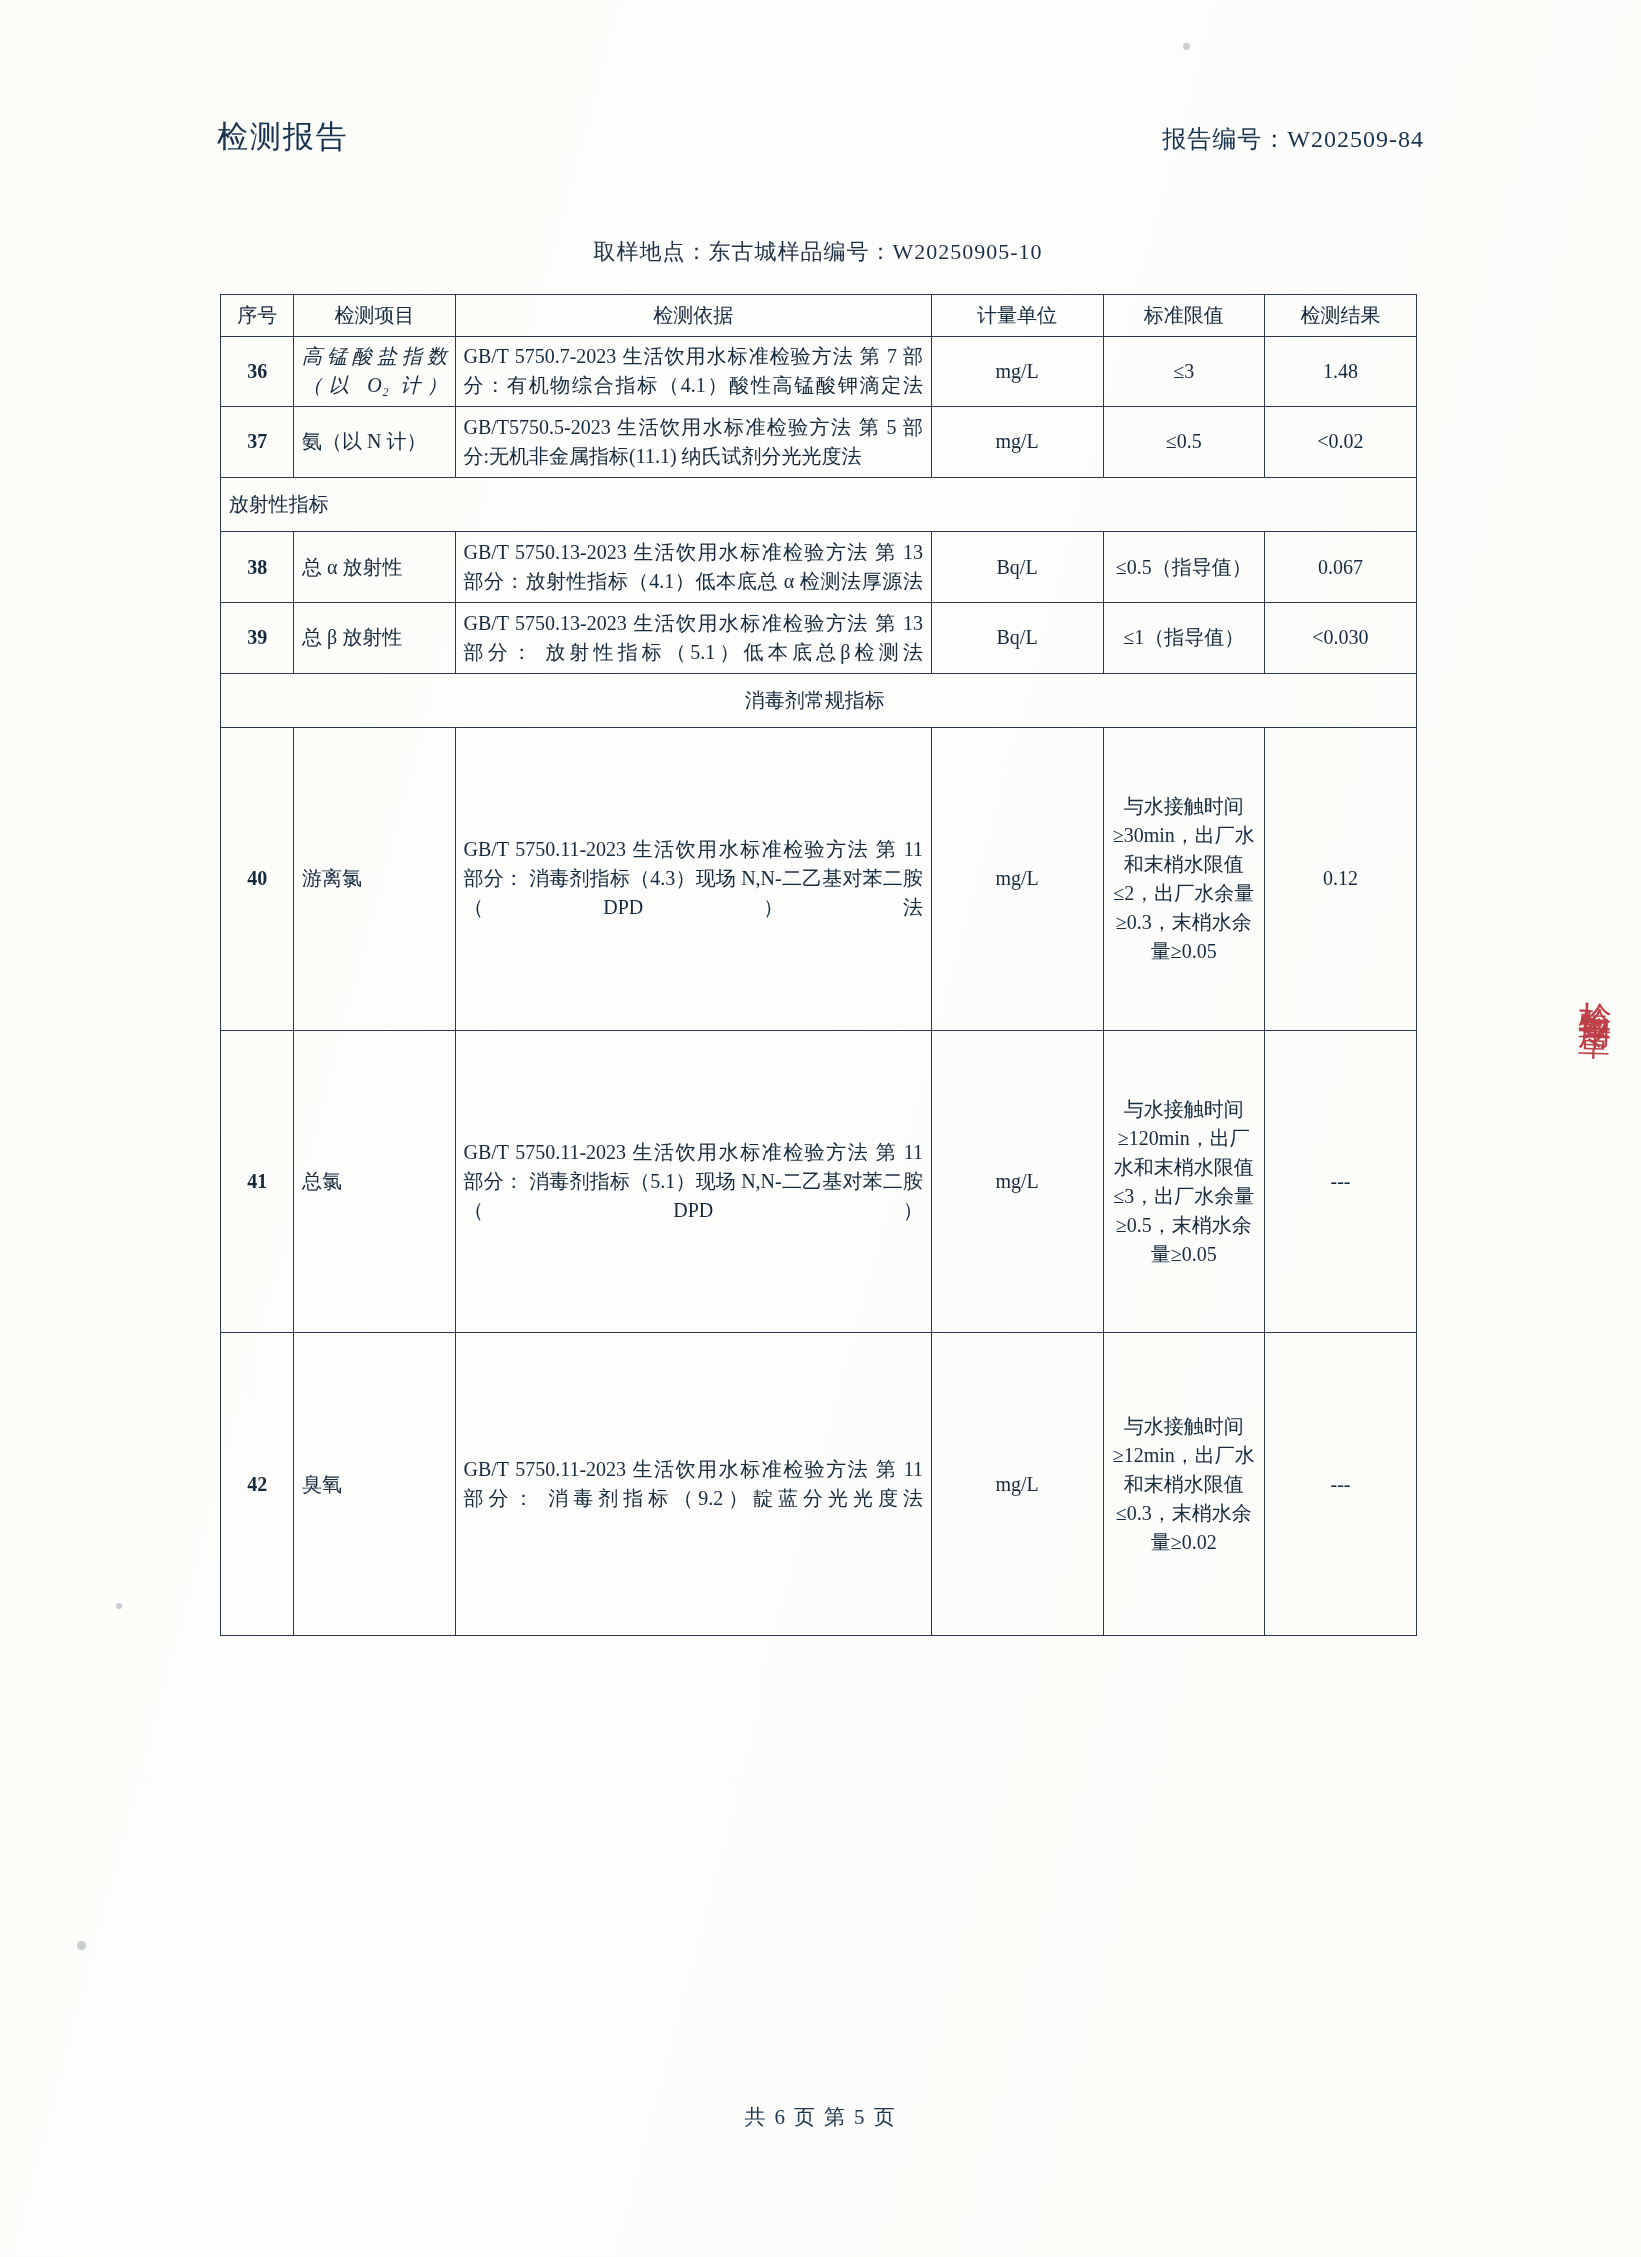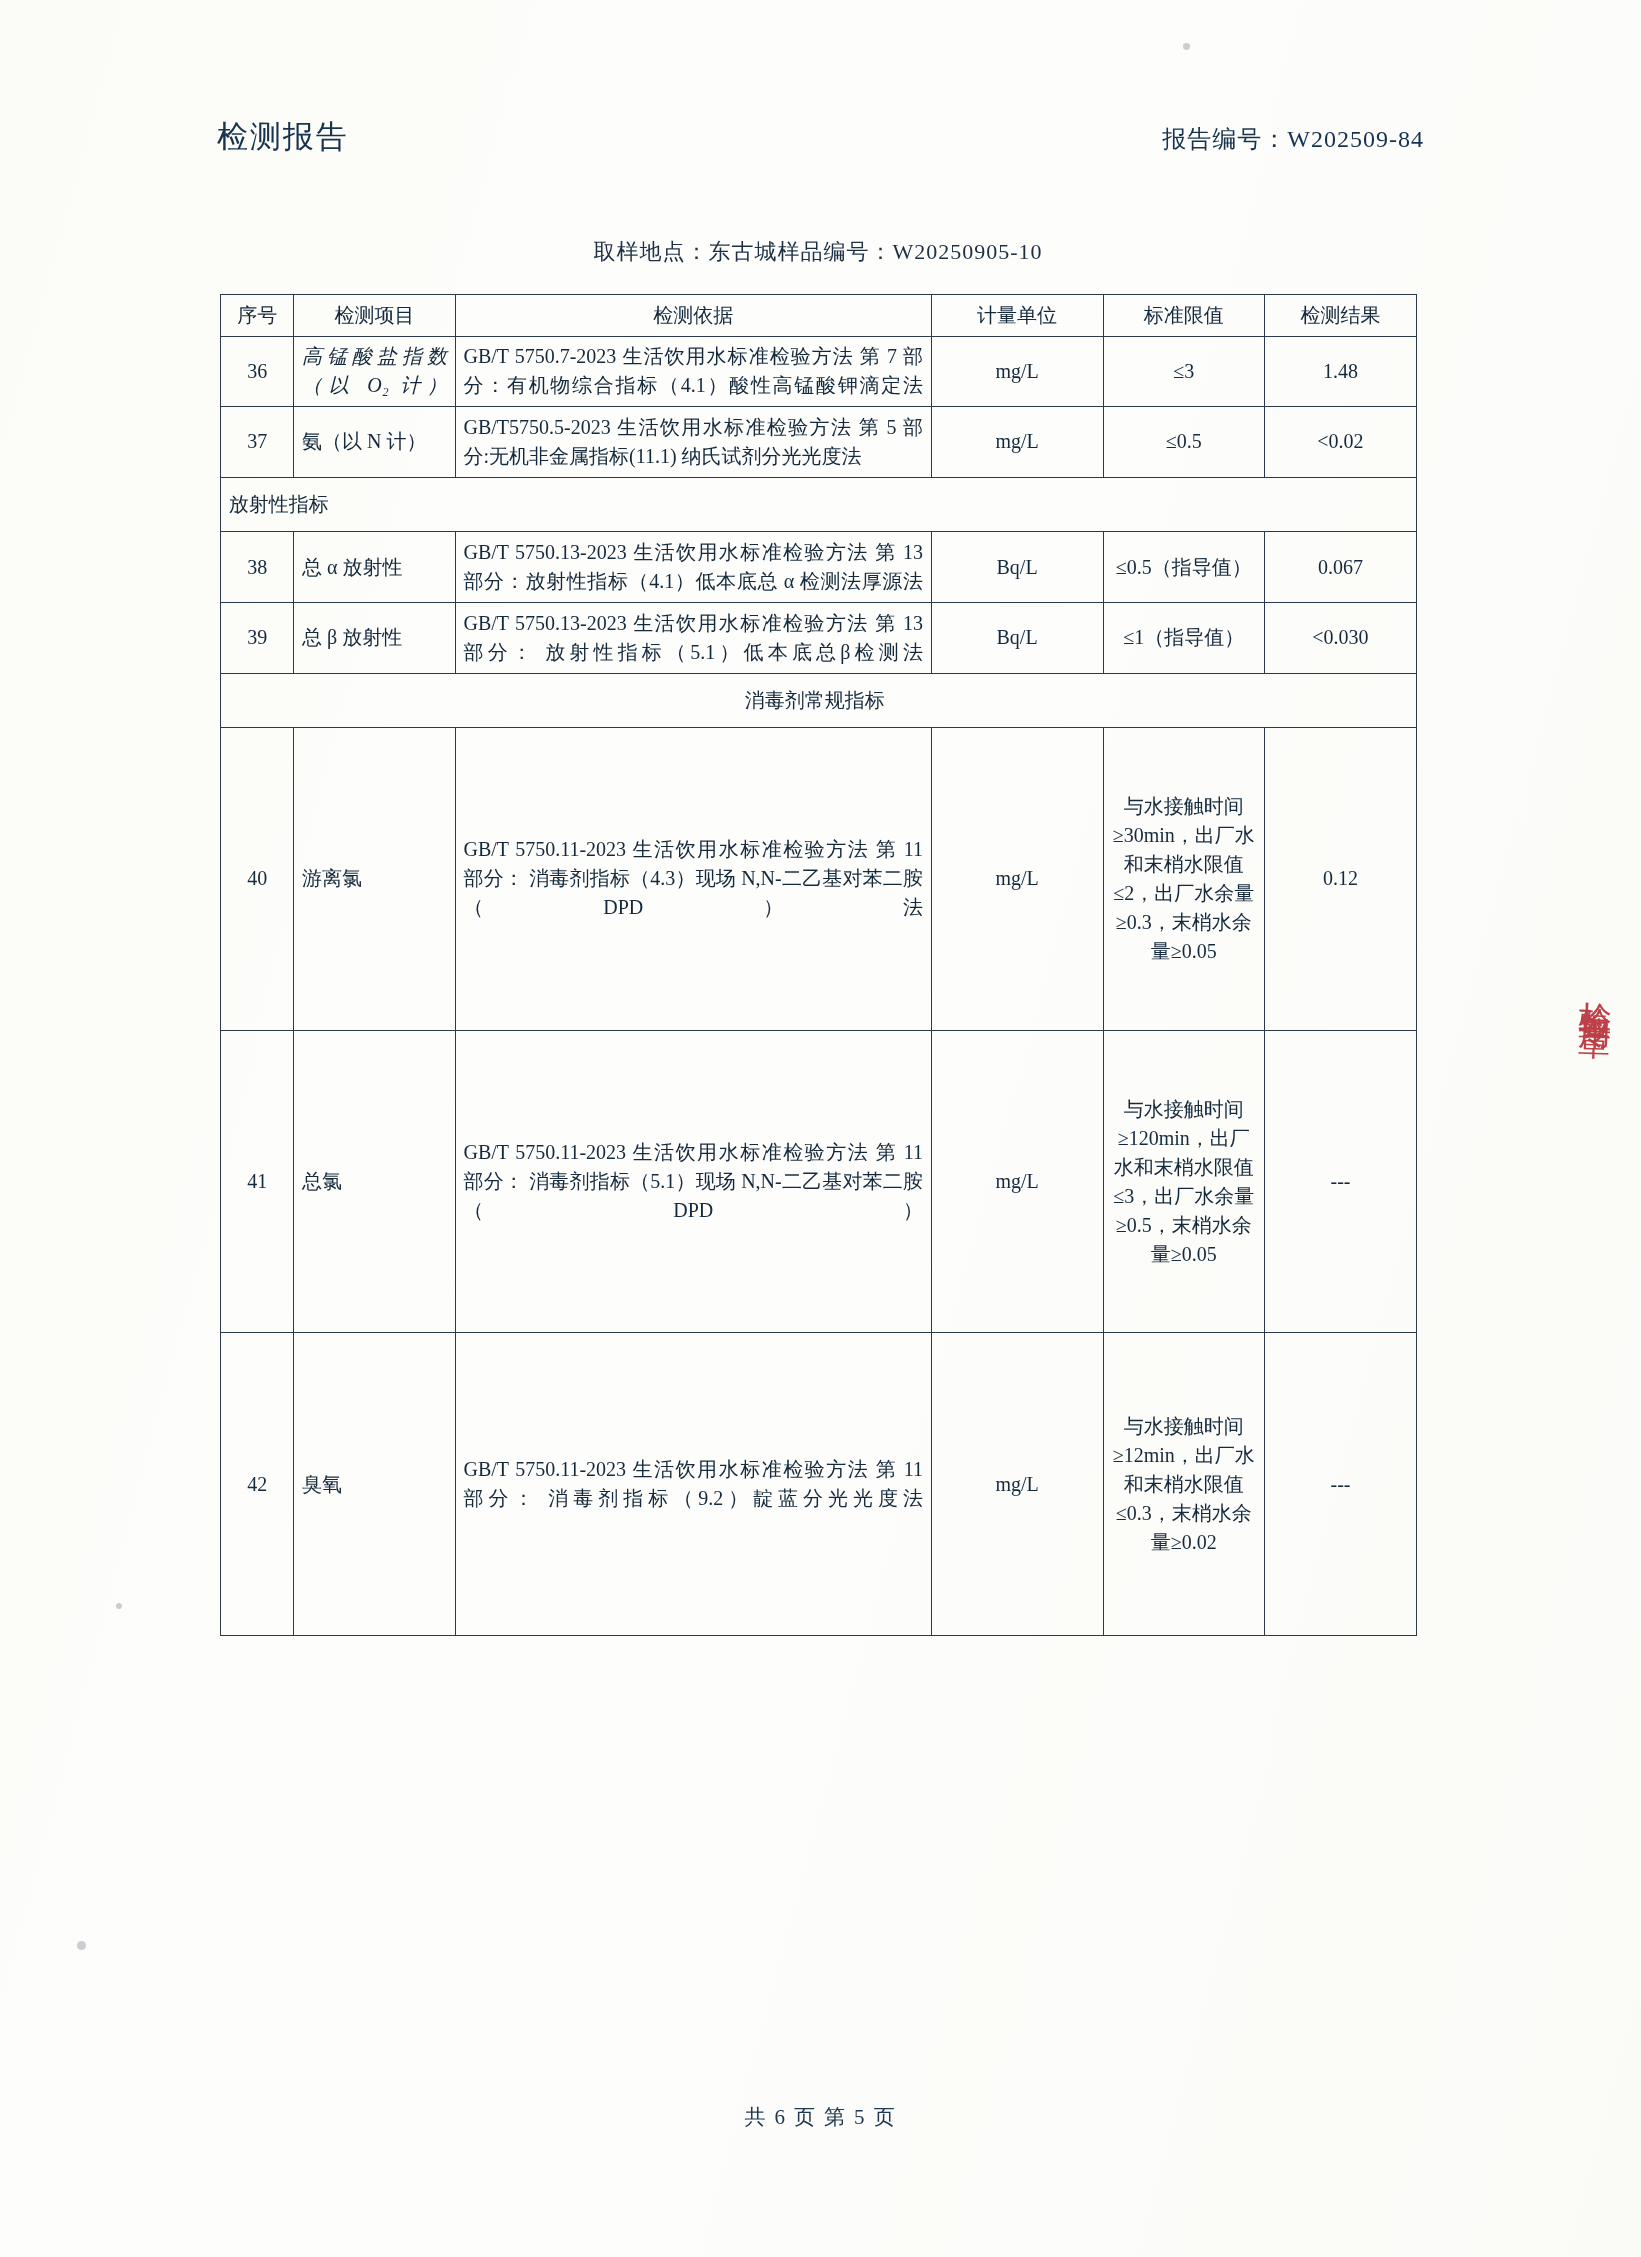--- a/index.html
+++ b/index.html
@@ -76,21 +76,21 @@
     table-layout: fixed;
   }
   table.report td, table.report th {
     border: 1.5px solid #2b3a4a;
     padding: 5.8px 7.7px;
     font-size: 20px;
     color: #15293d;
     vertical-align: middle;
     line-height: 1.45;
   }
-  .col-no     { width: 70px;  text-align: center; }
+  .col-no     { width: 70px;  text-align: center; font-weight: bold; }
   .col-item   { width: 154px; text-align: left; padding-left: 15.4px; }
   .col-basis  { width: 454px; text-align: left; }
   .col-unit   { width: 164px; text-align: center; }
   .col-limit  { width: 154px; text-align: center; }
   .col-result { width: 145px; text-align: center; }
 
   thead td {
     text-align: center;
     font-size: 21px;
     padding: 11.6px 3.9px;

